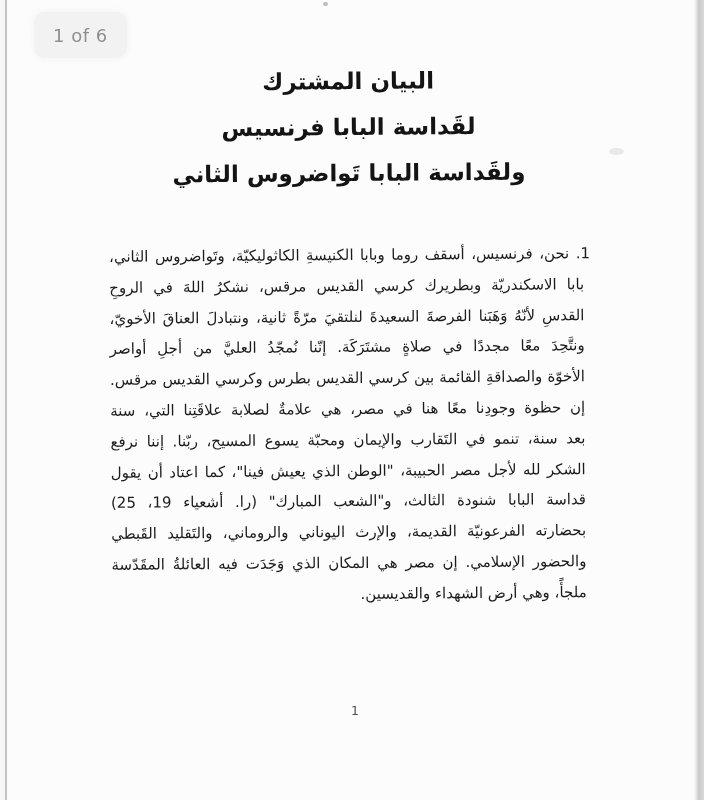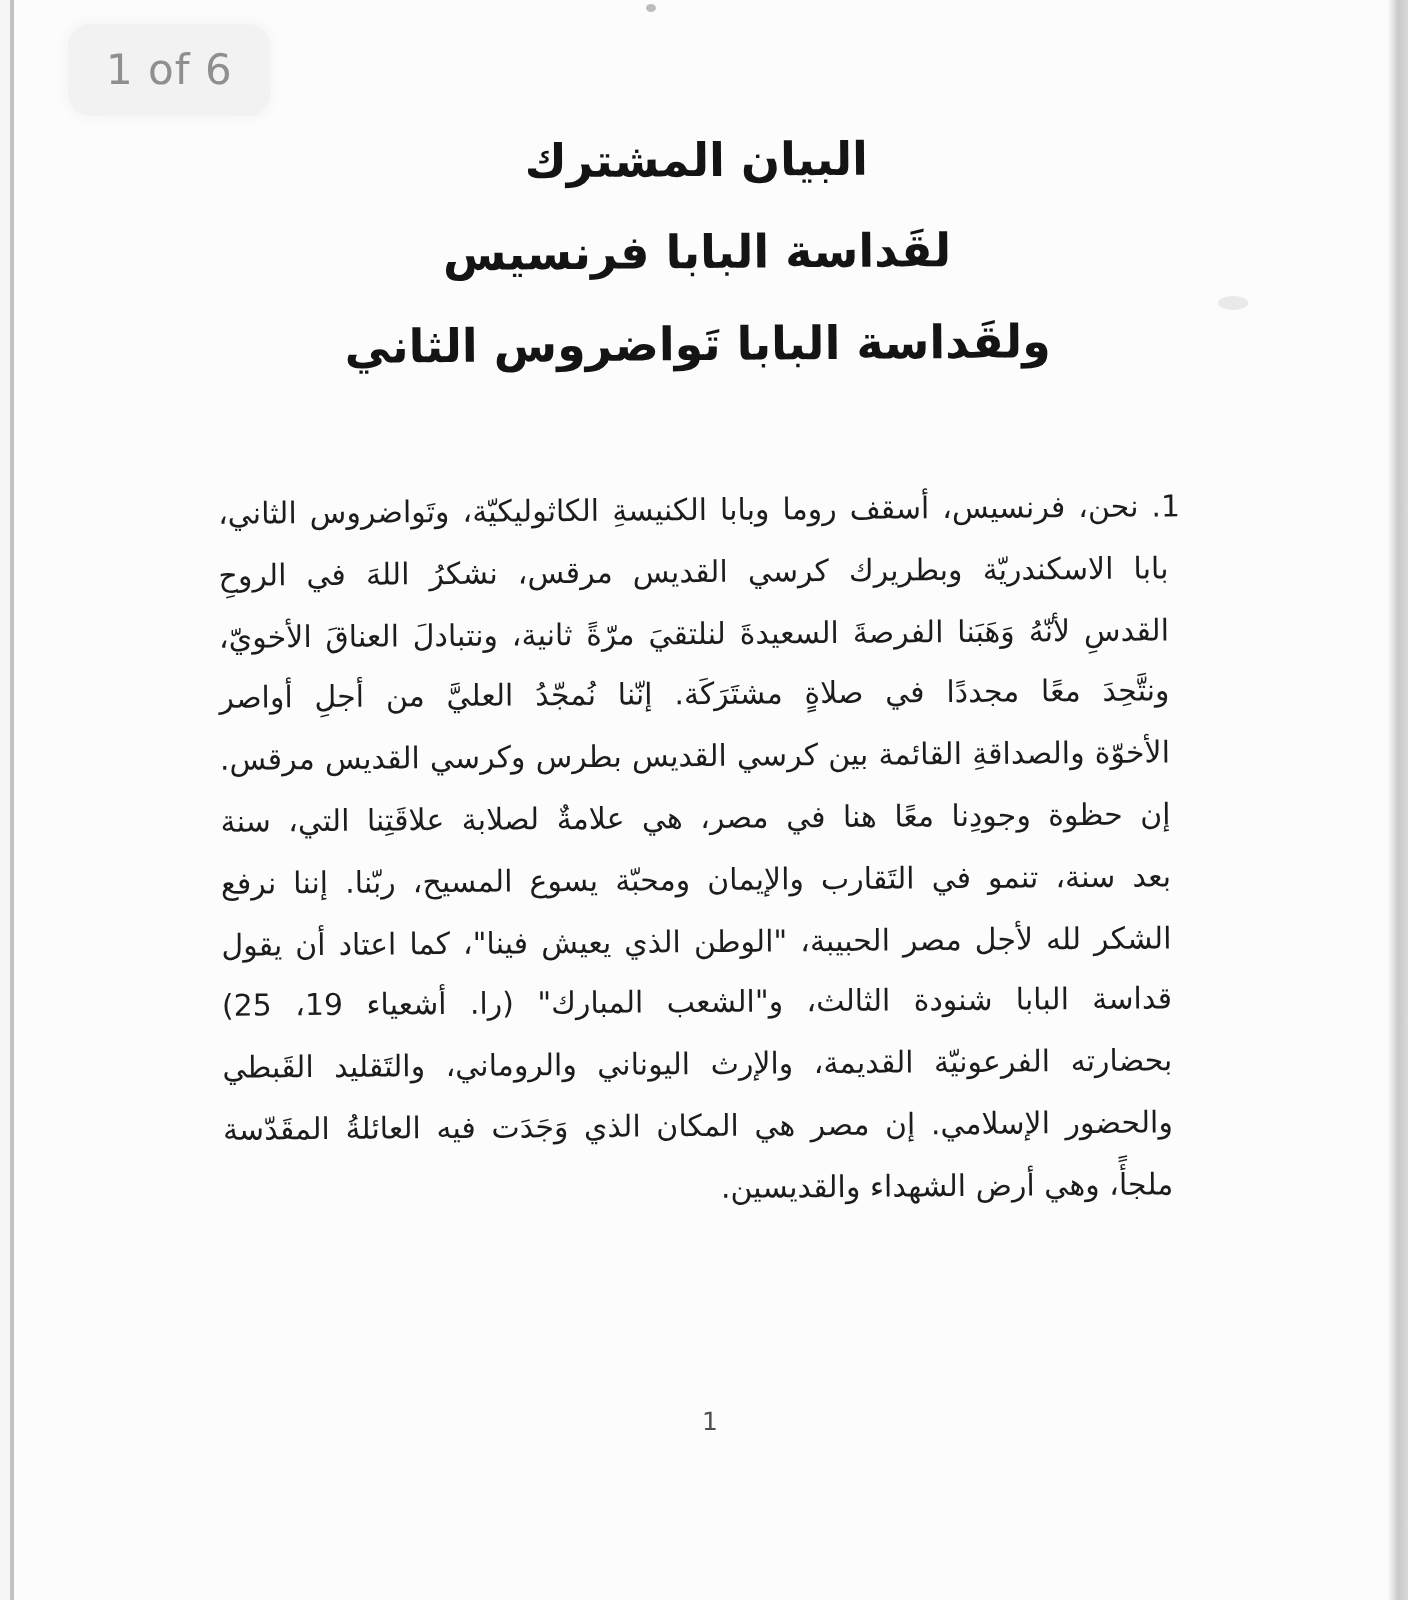--- a/index.html
+++ b/index.html
@@ -25,21 +25,21 @@
     position: absolute; right: 0; top: 0; bottom: 0;
     width: 10px;
     background: linear-gradient(to right, #fcfcfc 0%, #c9c9c9 50%, #dadada 100%);
   }
   
   .page-pill {
     position: absolute; left: 34px; top: 12px;
     height: 46px; padding: 0 19px;
     display: flex; align-items: center;
     background: #f2f2f2; border-radius: 11px;
-    color: #8f8f8f; font-size: 21px; letter-spacing: 0.5px;
+    color: #8f8f8f; font-size: 18px; letter-spacing: 0.5px;
     box-shadow: 0 0 6px rgba(240,240,240,0.9);
   }
   
   .doc {
     position: absolute; left: 110px; top: 0;
     width: 481px; height: 760px;
     direction: rtl;
     transform: rotate(-0.45deg);
     color: #1c1c1c;
   }

